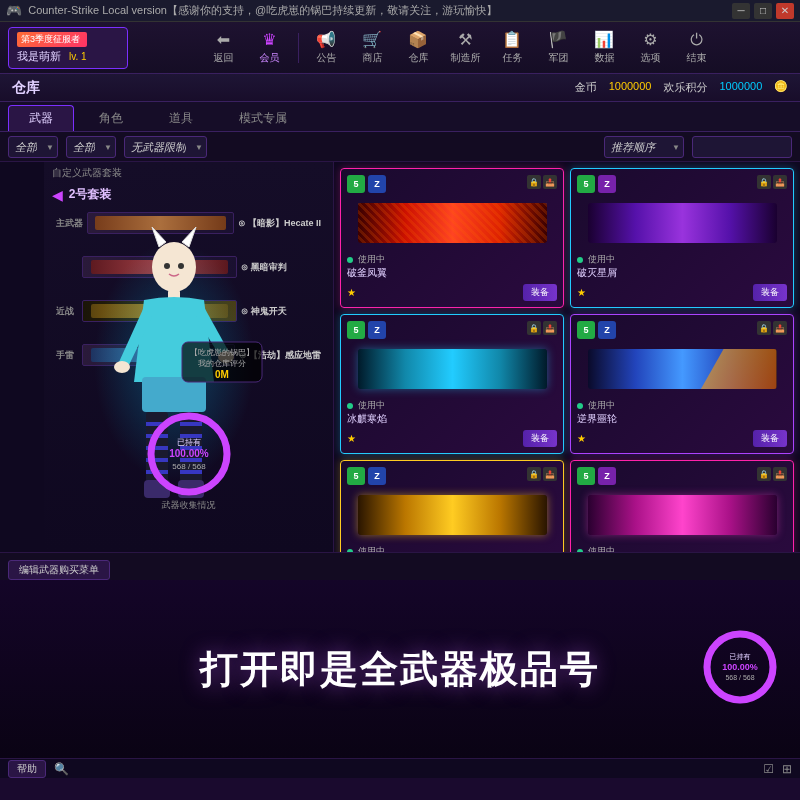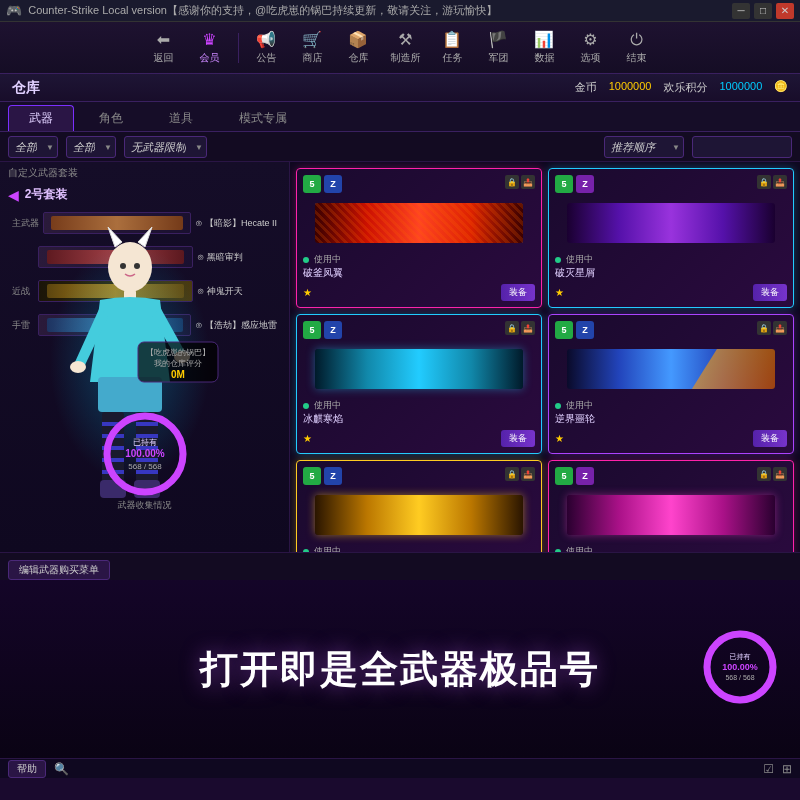--- a/index.html
+++ b/index.html
@@ -132,20 +132,21 @@
       transform: translateY(-50%); font-size: 8px; color: #888;
       pointer-events: none;
     }
     .filter-right { margin-left: auto; display: flex; align-items: center; gap: 8px; }
 
     
     #body-area {
       display: flex;
       height: 390px;
       background: #0f0820;
+      padding-left: 44px;
     }
 
     
     #left-panel {
       width: 290px;
       background: linear-gradient(180deg, #150d28 0%, #0f0820 100%);
       border-right: 1px solid #2a1545;
       position: relative;
       overflow: hidden;
     }
@@ -159,21 +160,21 @@
     }
     .loadout-arrow {
       color: #cc44ff; font-size: 14px; cursor: pointer;
     }
     .loadout-name {
       color: #e0c0ff; font-size: 12px; font-weight: bold;
     }
 
     .weapon-slots {
       padding: 4px 8px;
-      display: flex; flex-direction: column; gap: 6px;
+      display: flex; flex-direction: column; gap: 16px; font-weight: bold;
     }
     .weapon-slot {
       display: flex; align-items: center; gap: 4px;
       padding: 3px 4px;
       border-radius: 3px;
       cursor: pointer;
     }
     .slot-label { color: #888; font-size: 9px; min-width: 22px; }
     .slot-img {
       height: 22px; flex: 1;
@@ -373,20 +374,29 @@
   <span style="margin-right:6px; font-size:13px;">🎮</span>
   <span class="title-text">Counter-Strike Local version【感谢你的支持，@吃虎崽的锅巴持续更新，敬请关注，游玩愉快】</span>
   <div class="win-controls">
     <div class="win-btn">─</div>
     <div class="win-btn">□</div>
     <div class="win-btn close">✕</div>
   </div>
 </div>
 
 <div id="navbar">
+  <div class="nav-user-info">
+    <div style="display:flex;flex-direction:column;gap:2px;">
+      <div class="nav-user-badge">第3季度征服者</div>
+      <div style="display:flex;align-items:center;gap:4px;">
+        <span class="nav-user-name">我是萌新</span>
+        <span class="nav-user-level">lv. 1</span>
+      </div>
+    </div>
+  </div>
   <div class="nav-items">
     <div class="nav-item">
       <span class="nav-icon">⬅</span>
       <span>返回</span>
     </div>
     <div class="nav-item active">
       <span class="nav-icon" style="color:#cc44ff;">♛</span>
       <span>会员</span>
     </div>
     <div class="nav-separator"></div>

